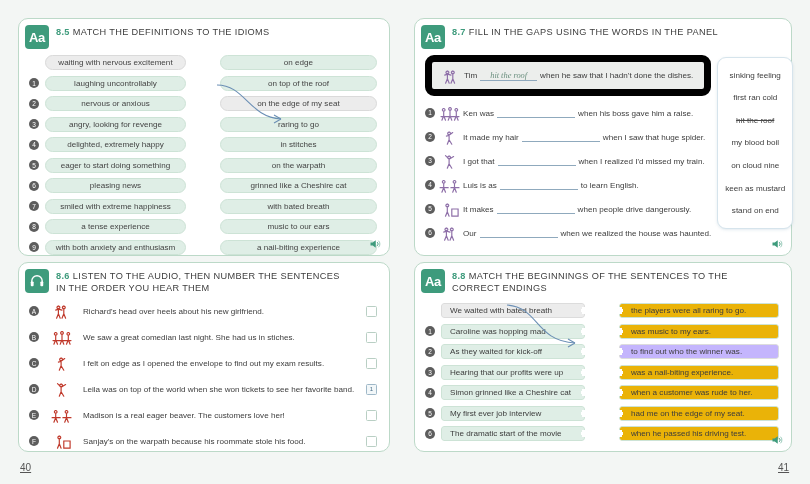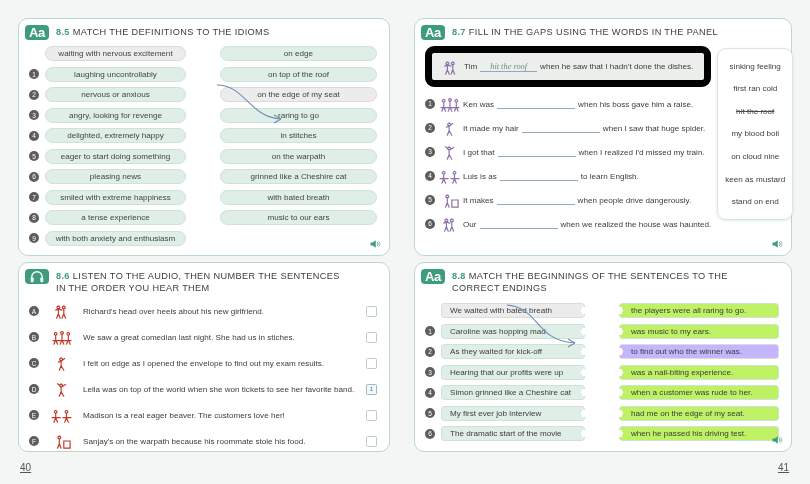--- a/index.html
+++ b/index.html
@@ -21,21 +21,21 @@
     box-sizing:border-box;
   }
   #p85{left:18px;top:18px;width:372px;height:238px;}
   #p87{left:414px;top:18px;width:378px;height:238px;}
   #p86{left:18px;top:262px;width:372px;height:190px;}
   #p88{left:414px;top:262px;width:378px;height:190px;}
 
   
   .hdr{display:flex;align-items:flex-start;padding:6px 8px 0 6px;}
   .badge{
-    width:24px;height:15px;flex:0 0 24px;
+    width:24px;height:24px;flex:0 0 24px;
     background:#3e9b7c;border-radius:4px;
     color:#fff;font-size:13px;font-weight:bold;
     display:flex;align-items:center;justify-content:center;
     letter-spacing:-0.3px;
   }
   .badge svg{display:block;}
   .hdr-txt{margin-left:7px;padding-top:2px;font-size:9.2px;letter-spacing:.35px;line-height:11.5px;color:#3d3d3d;}
   .hdr-num{color:#3e9b7c;font-weight:bold;margin-right:3px;}
   .hdr-title{text-transform:uppercase;}
   .row{display:flex;align-items:center;height:17px;margin-bottom:3.5px;}
@@ -114,21 +114,21 @@
     box-sizing:border-box;position:relative;
   }
   .pz-l{
     background:#dfeee6;border:1px solid #cde3d6;
     border-radius:3px;padding-left:8px;
     -webkit-mask-image:radial-gradient(circle 4px at 100% 50%, transparent 98%, #000 100%);
     mask-image:radial-gradient(circle 4px at 100% 50%, transparent 98%, #000 100%);
   }
   .pz-l.ex{background:#ececec;border-color:#dcdcdc;}
   .pz-r{
-    background:#bef264;border:1px solid #cde3d6;
+    background:#eab308;border:1px solid #cde3d6;
     border-radius:3px;padding-left:11px;
     -webkit-mask-image:radial-gradient(circle 4px at 0% 50%, transparent 98%, #000 100%);
     mask-image:radial-gradient(circle 4px at 0% 50%, transparent 98%, #000 100%);
   }
   .pz-r.ex{background:#c4b5fd;border-color:#dcdcdc;}
 
   
   .spk{position:absolute;right:8px;bottom:5px;width:12px;height:12px;}
 
   
@@ -216,20 +216,23 @@
             <div class="pill">on the warpath</div>
           </div>
           <div class="row">
             <div class="pill">grinned like a Cheshire cat</div>
           </div>
           <div class="row">
             <div class="pill">with bated breath</div>
           </div>
           <div class="row">
             <div class="pill">music to our ears</div>
+          </div>
+          <div class="row">
+            <div class="pill">a nail-biting experience</div>
           </div>
         </div>
     </div>
     <svg class="arrow" style="left:196px;top:58px;" width="80" height="52" viewBox="0 0 80 52">
       <path d="M2 8 C 30 8, 34 40, 66 42" stroke="#6b8fb5" stroke-width="1.1" fill="none"></path>
       <path d="M66 42 L 59 38 M66 42 L 59 46" stroke="#6b8fb5" stroke-width="1.1" fill="none"></path>
     </svg>
     <svg class="spk" viewBox="0 0 16 16">
       <path d="M2 6 h3 L9 3 v10 L5 10 H2 z" fill="#3e9b7c"></path>
       <path d="M11 5.5 a3.5 3.5 0 0 1 0 5" stroke="#3e9b7c" stroke-width="1.2" fill="none"></path>

